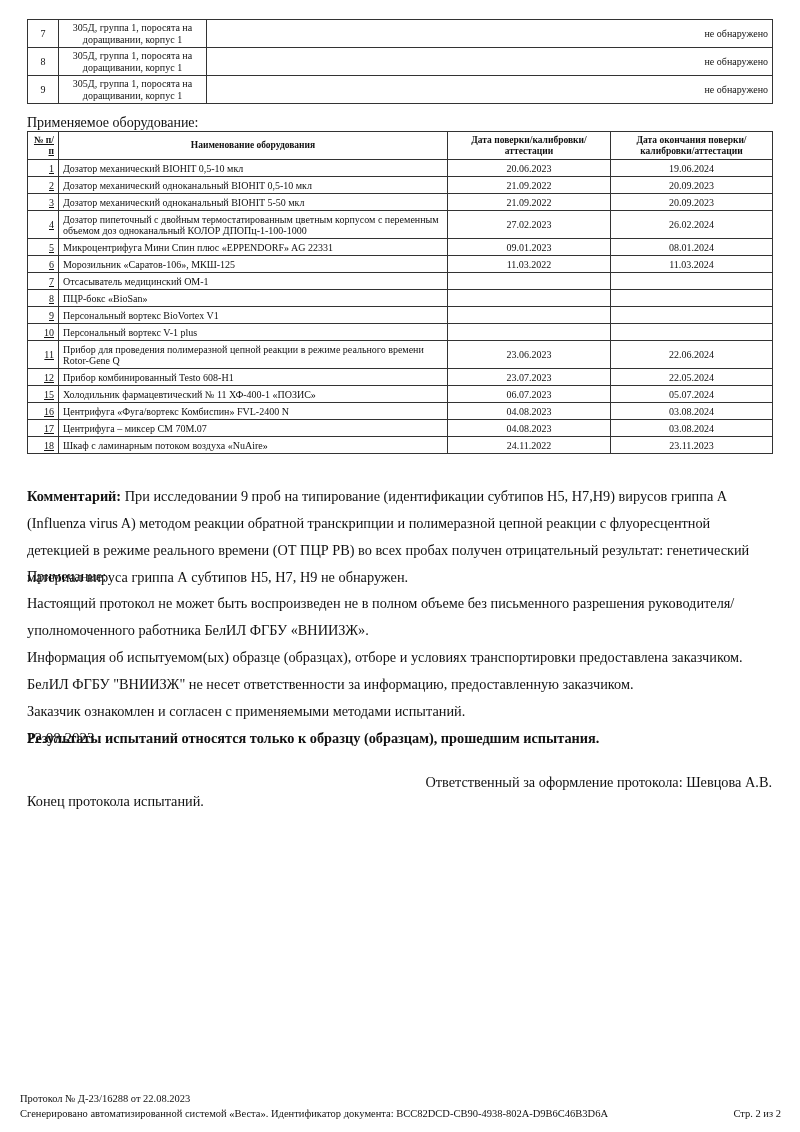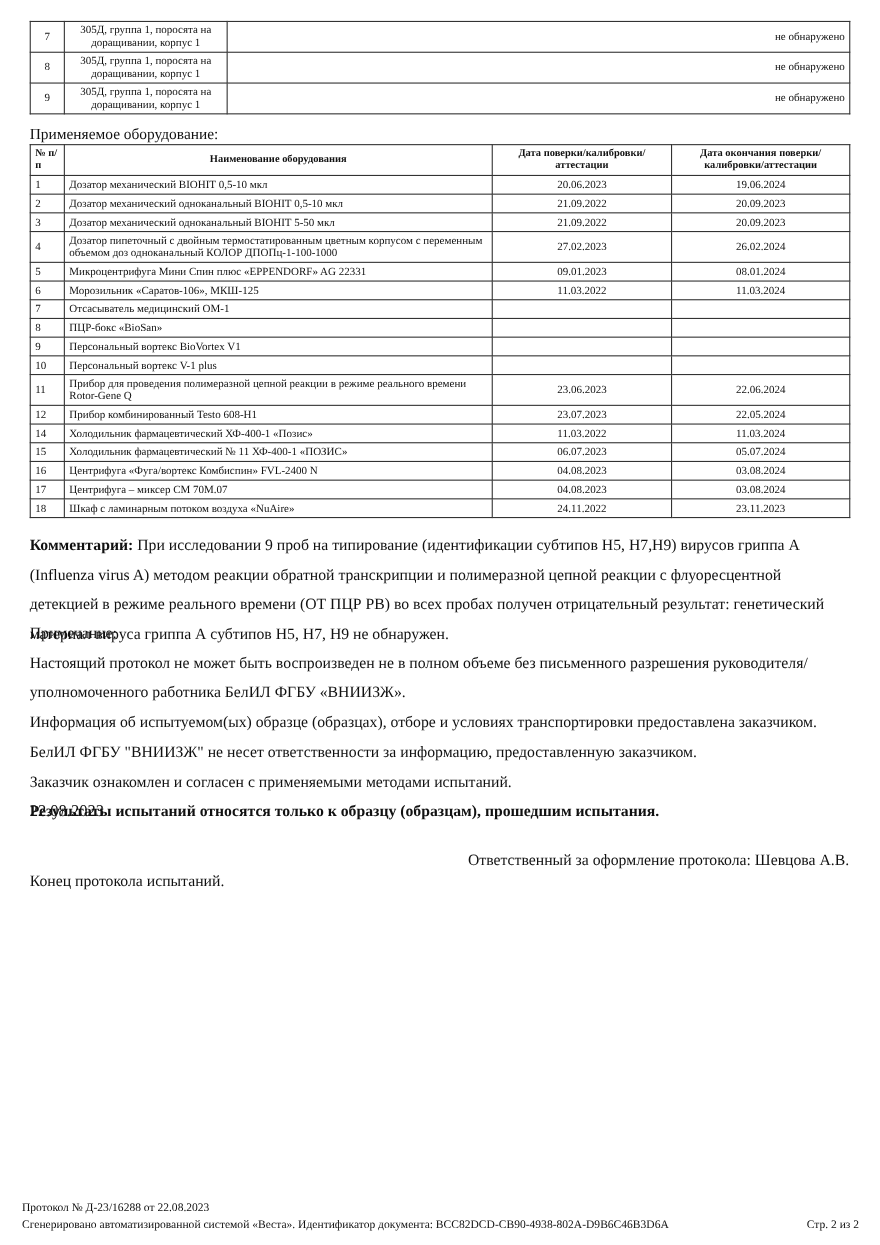--- a/index.html
+++ b/index.html
@@ -13,21 +13,21 @@
   #samples-table .c-num { width: 22px; text-align: center; }
   #samples-table .c-desc { width: 139px; text-align: center; }
   #samples-table .c-res { text-align: right; }
 
   #equip-title { position: absolute; left: 27px; top: 115px; font-size: 14px; text-align: center; }
 
   #equipment-table { position: absolute; left: 27px; top: 131px; width: 746px; font-size: 10px; }
   #equipment-table th { font-weight: bold; font-size: 9.5px; height: 27px; line-height: 11px; text-align: center; }
   #equipment-table td { height: 16px; line-height: 11px; }
   #equipment-table tr.tall td { height: 27px; }
-  #equipment-table .c-num { width: 22px; text-align: left; }
+  #equipment-table .c-num { width: 22px; text-align: right; text-decoration: underline; }
   #equipment-table .c-name { width: 380px; text-align: left; }
   #equipment-table .c-d1 { width: 154px; text-align: center; }
   #equipment-table .c-d2 { text-align: center; }
 
   .para { position: absolute; left: 27px; width: 746px; font-size: 14.3px; line-height: 27px; }
   .para p { margin: 0; }
   .justify { text-align: justify; }
   b { font-weight: bold; }
 
   #comment { top: 483px; }
@@ -142,26 +142,20 @@
         <td class="c-d1">23.06.2023</td>
         <td class="c-d2">22.06.2024</td>
       </tr>
     <tr>
         <td class="c-num">12</td>
         <td class="c-name">Прибор комбинированный Testo 608-H1</td>
         <td class="c-d1">23.07.2023</td>
         <td class="c-d2">22.05.2024</td>
       </tr>
     <tr>
-        <td class="c-num">14</td>
-        <td class="c-name">Холодильник фармацевтический ХФ-400-1 «Позис»</td>
-        <td class="c-d1">11.03.2022</td>
-        <td class="c-d2">11.03.2024</td>
-      </tr>
-    <tr>
         <td class="c-num">15</td>
         <td class="c-name">Холодильник фармацевтический № 11 ХФ-400-1 «ПОЗИС»</td>
         <td class="c-d1">06.07.2023</td>
         <td class="c-d2">05.07.2024</td>
       </tr>
     <tr>
         <td class="c-num">16</td>
         <td class="c-name">Центрифуга «Фуга/вортекс Комбиспин» FVL-2400 N</td>
         <td class="c-d1">04.08.2023</td>
         <td class="c-d2">03.08.2024</td>

